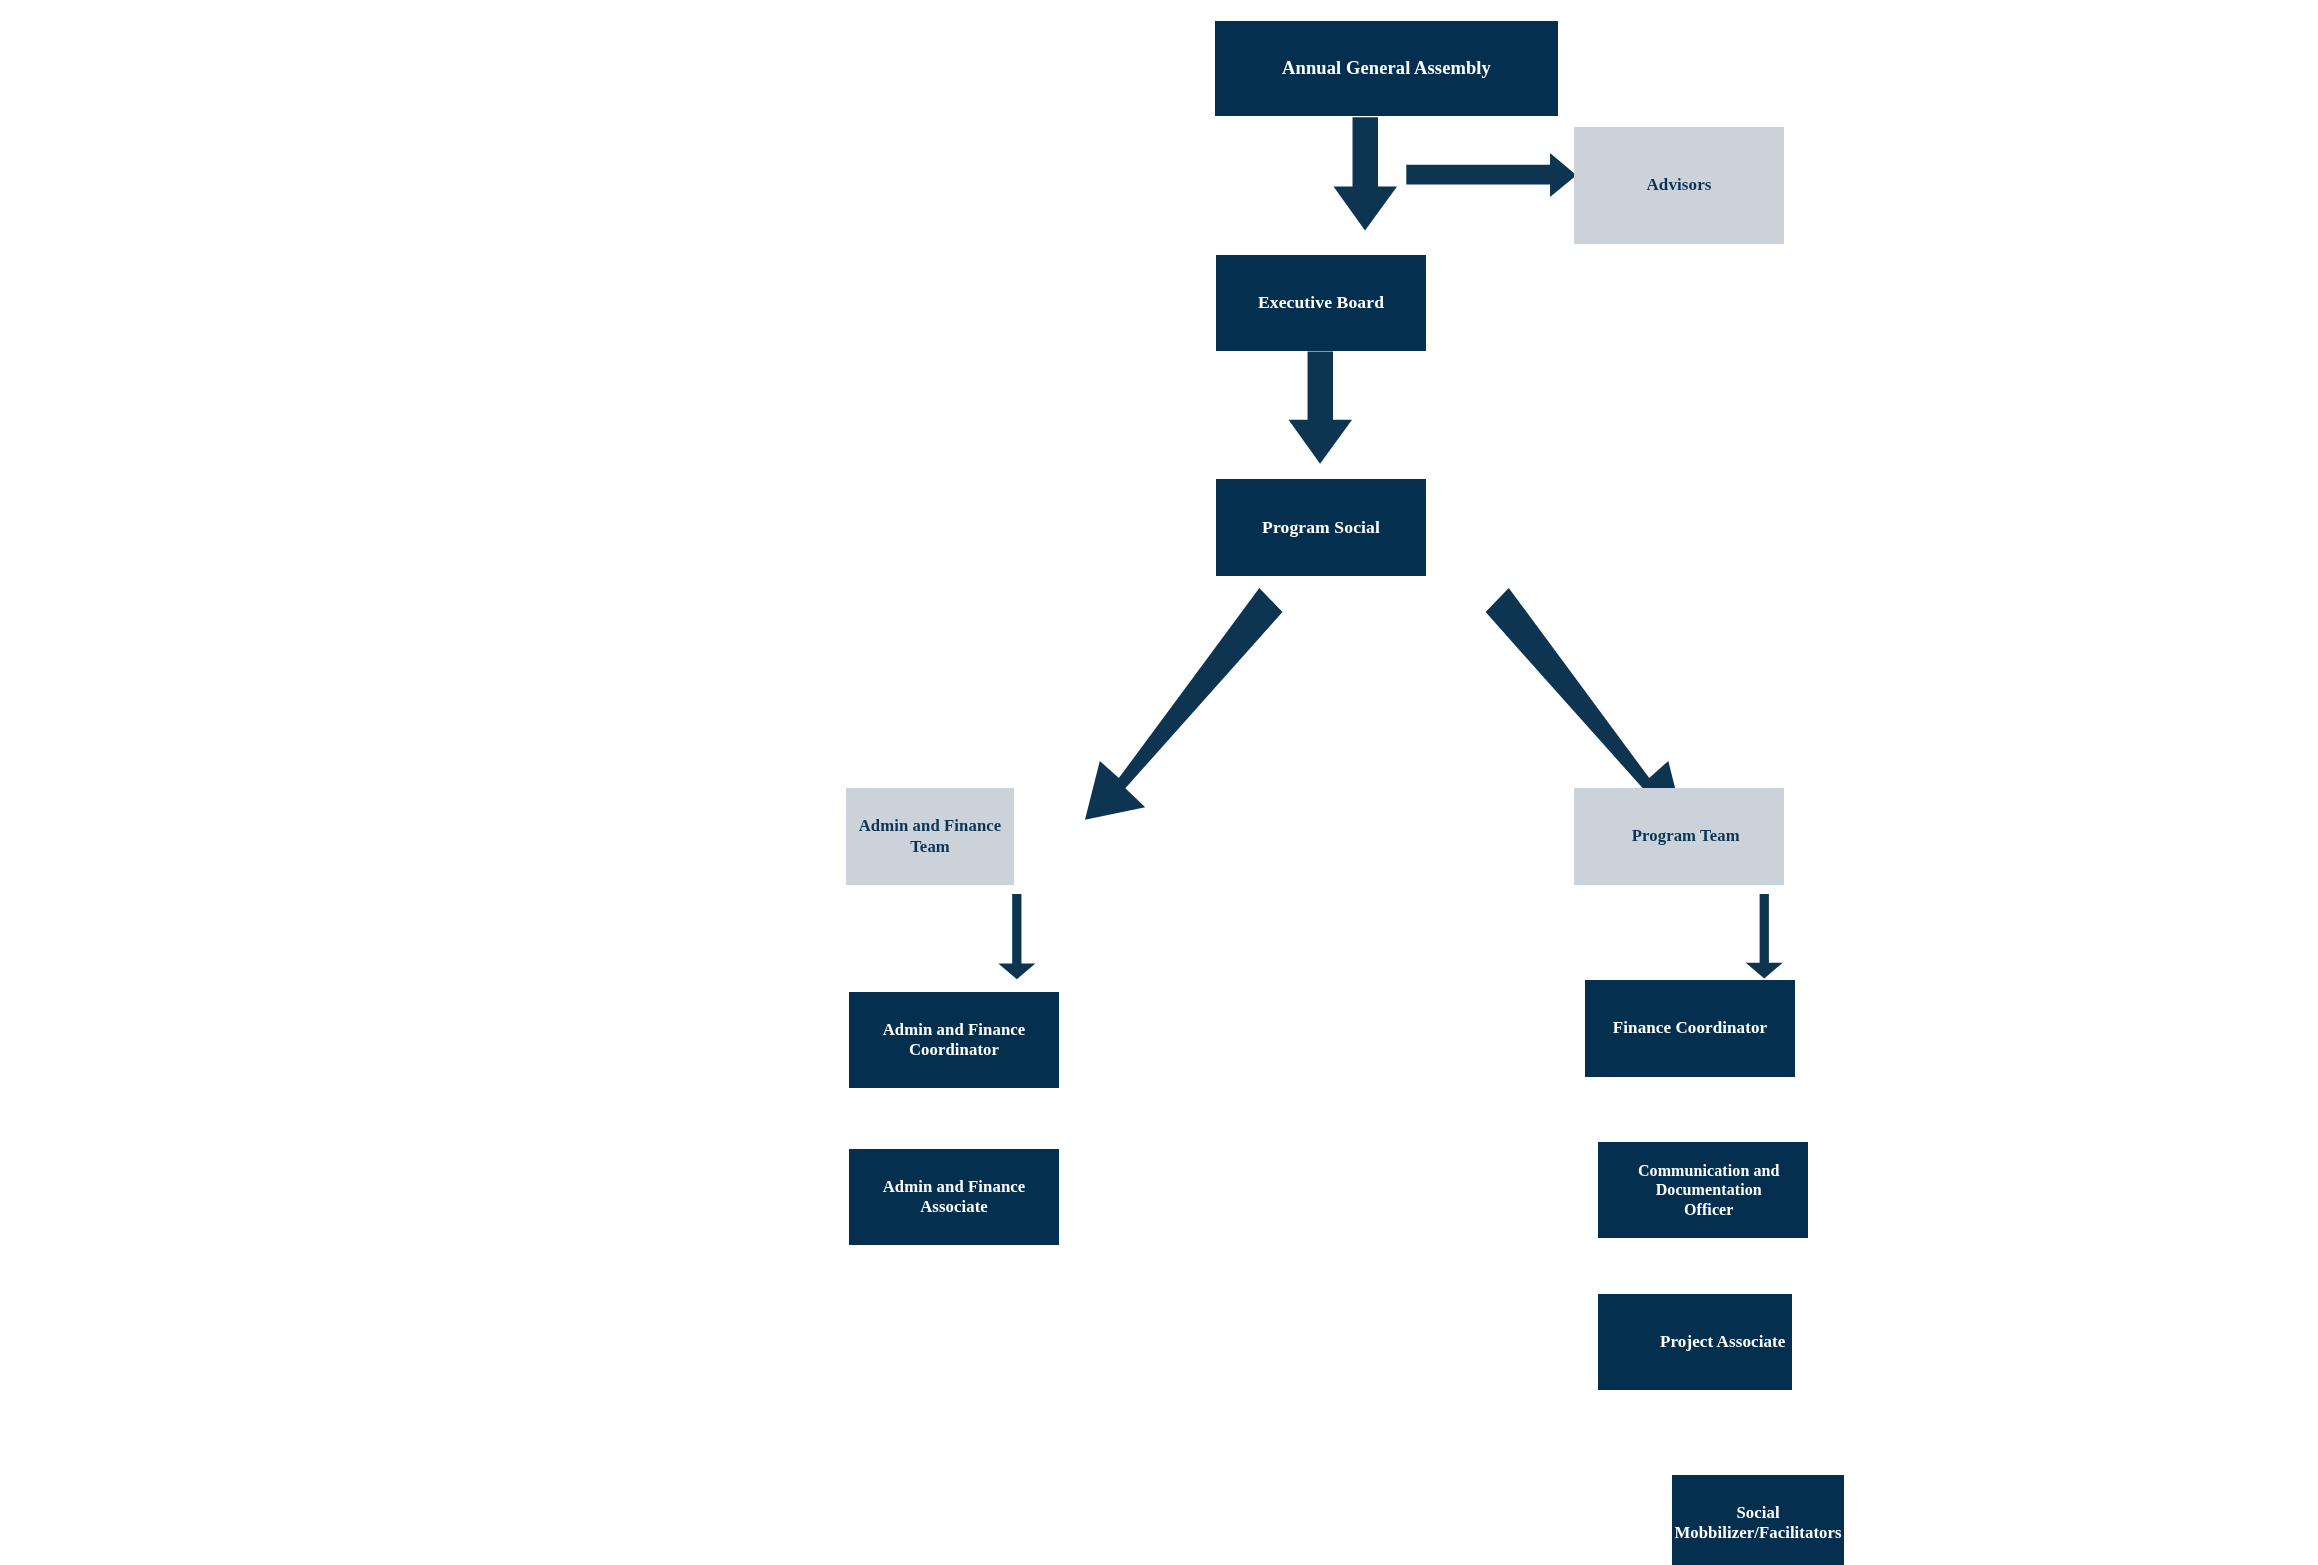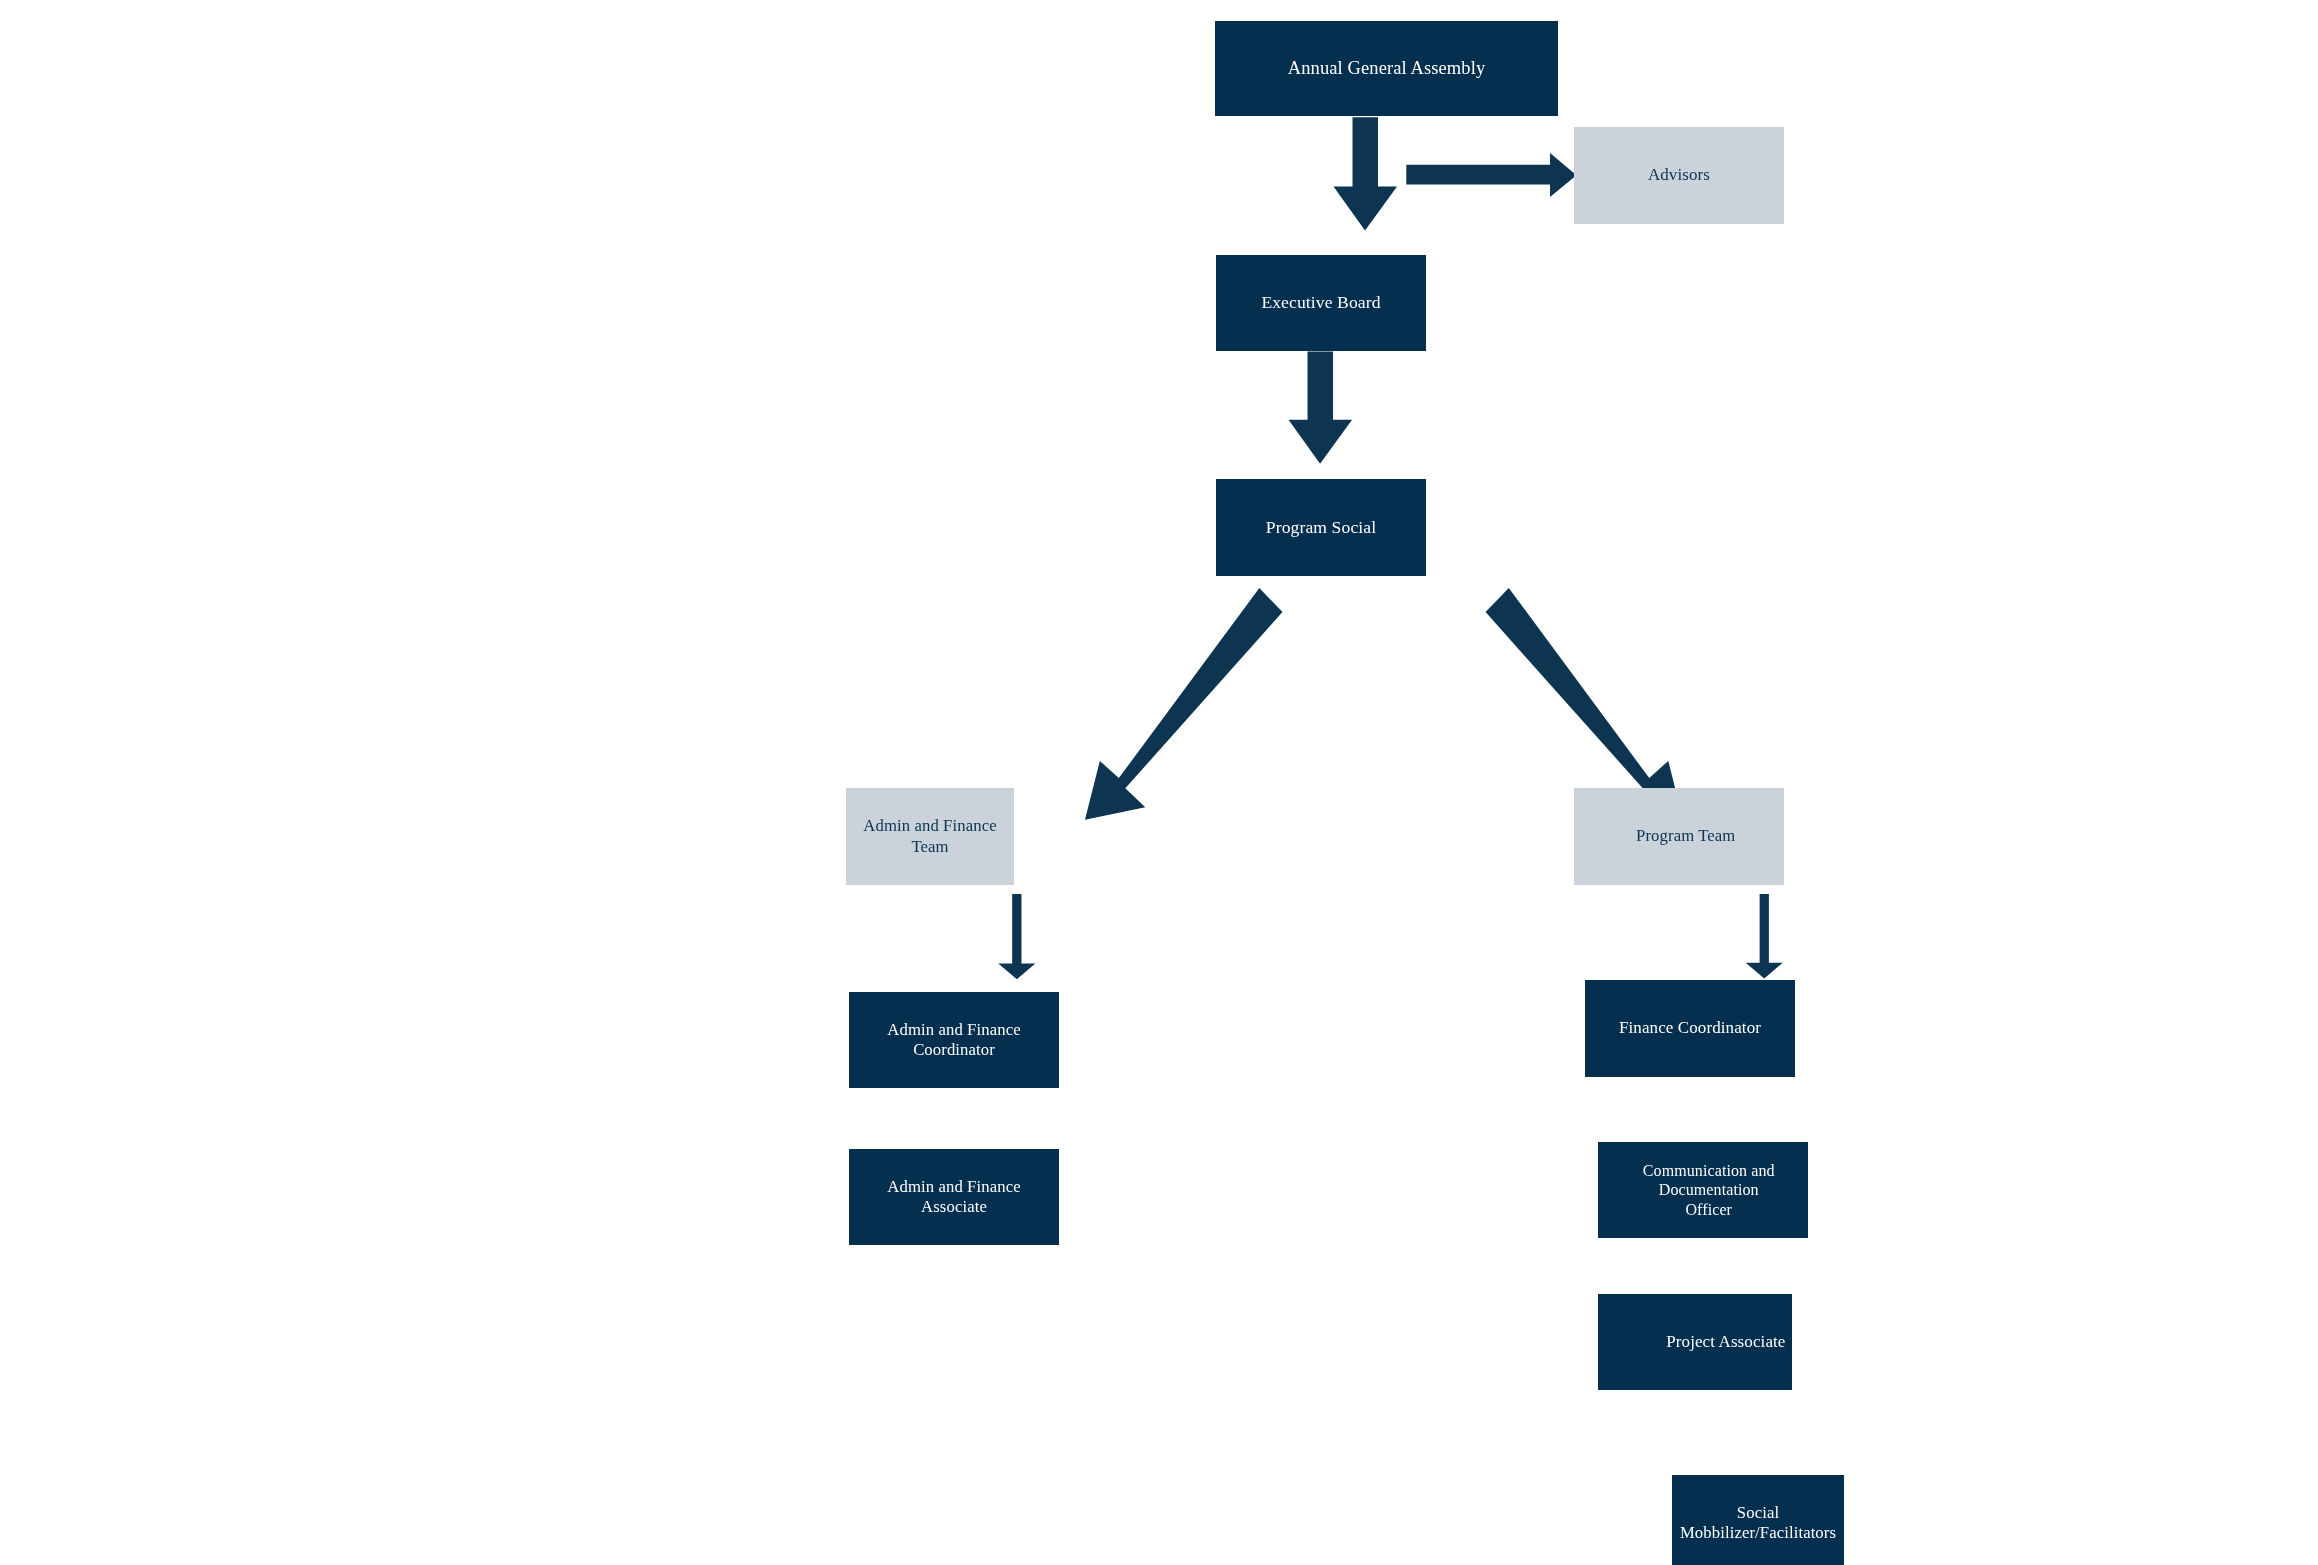--- a/index.html
+++ b/index.html
@@ -19,21 +19,21 @@
     height: 1565px;
     background: #ffffff;
   }
   .node {
     position: absolute;
     box-sizing: border-box;
     display: flex;
     align-items: center;
     justify-content: center;
     text-align: center;
-    font-weight: normal;
+    font-weight: bold;
     line-height: 1.22;
     letter-spacing: 0.1px;
     padding: 1.9px 6.5px;
   }
   .node-primary {
     background: #042f4e;
     color: #ffffff;
   }
   .node-secondary {
     background: #ccd2da;
@@ -85,21 +85,21 @@
 
     <g>
       <polygon fill="#0d3552" points="3795,1928 3815,1928 3815,2076 3845,2076 3805,2110 3765,2076 3795,2076"></polygon>
     </g>
   </svg>
 
   <div class="node node-primary" style="left:1215px; top:21px; width:343px; height:95px; font-size:18.5px;">
     <span class="node-label">Annual General Assembly</span>
   </div>
 
-  <div class="node node-secondary" style="left:1574px; top:127px; width:210px; height:97px; font-size:17px;">
+  <div class="node node-secondary" style="left:1574px; top:127px; width:210px; height:117px; font-size:17px;">
     <span class="node-label">Advisors</span>
   </div>
 
   <div class="node node-primary" style="left:1216px; top:255px; width:210px; height:96px; font-size:17.6px;">
     <span class="node-label">Executive Board</span>
   </div>
 
   <div class="node node-primary" style="left:1216px; top:479px; width:210px; height:97px; font-size:17.6px;">
     <span class="node-label">Program Social</span>
   </div>

